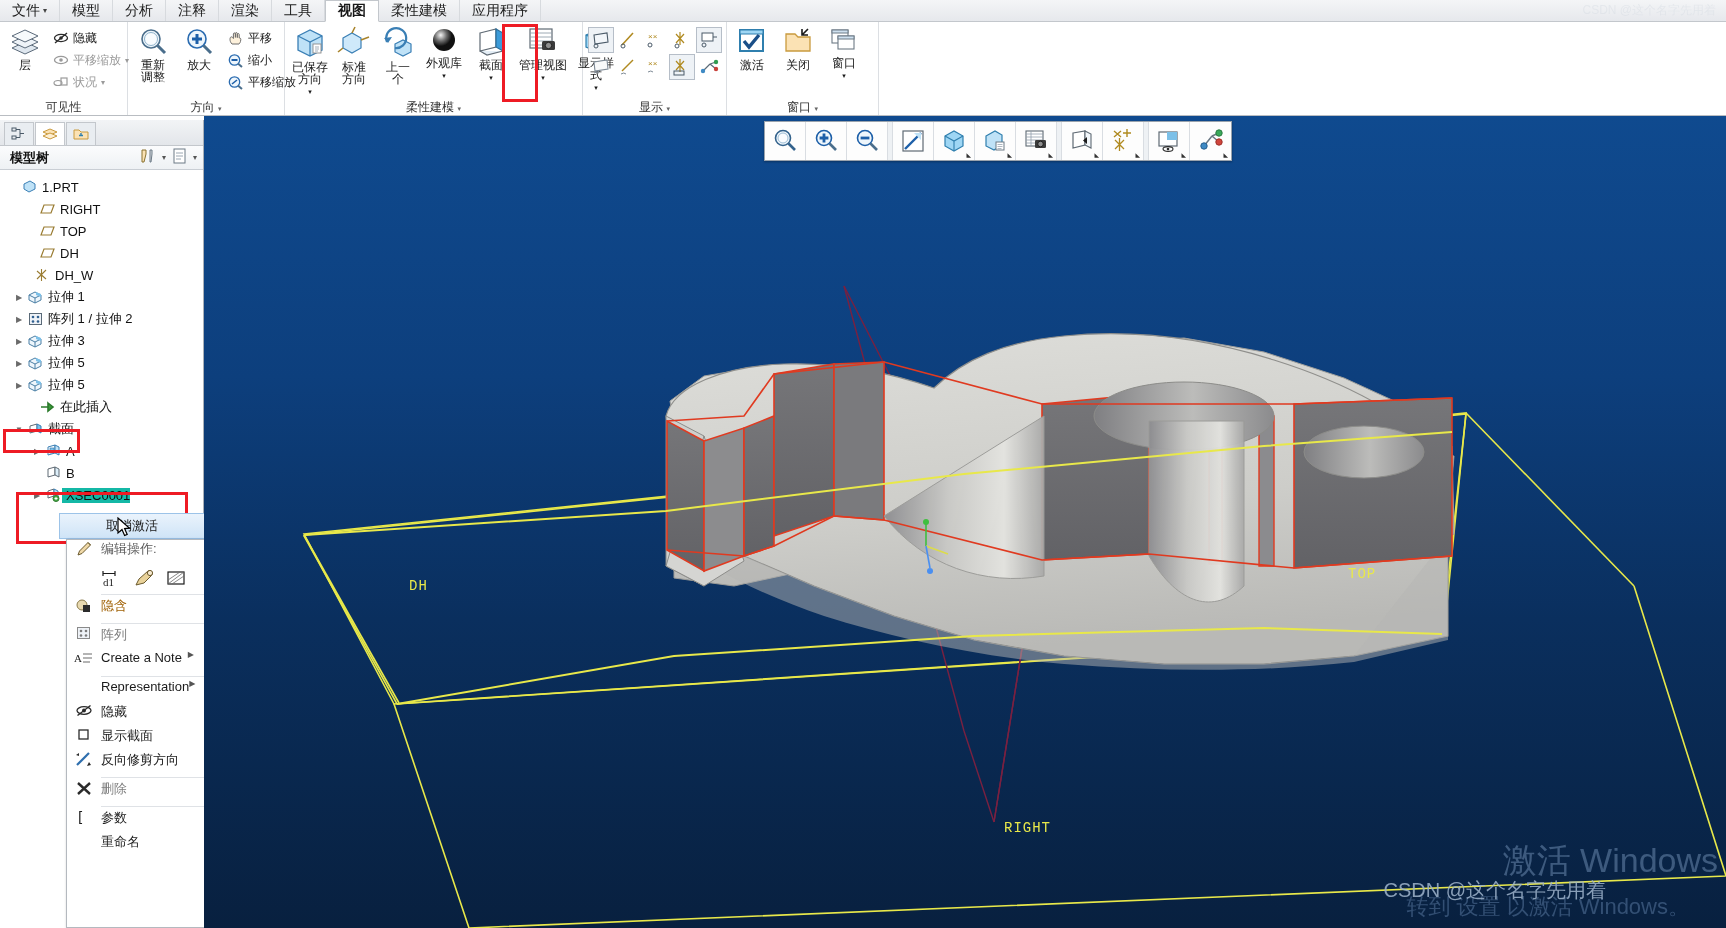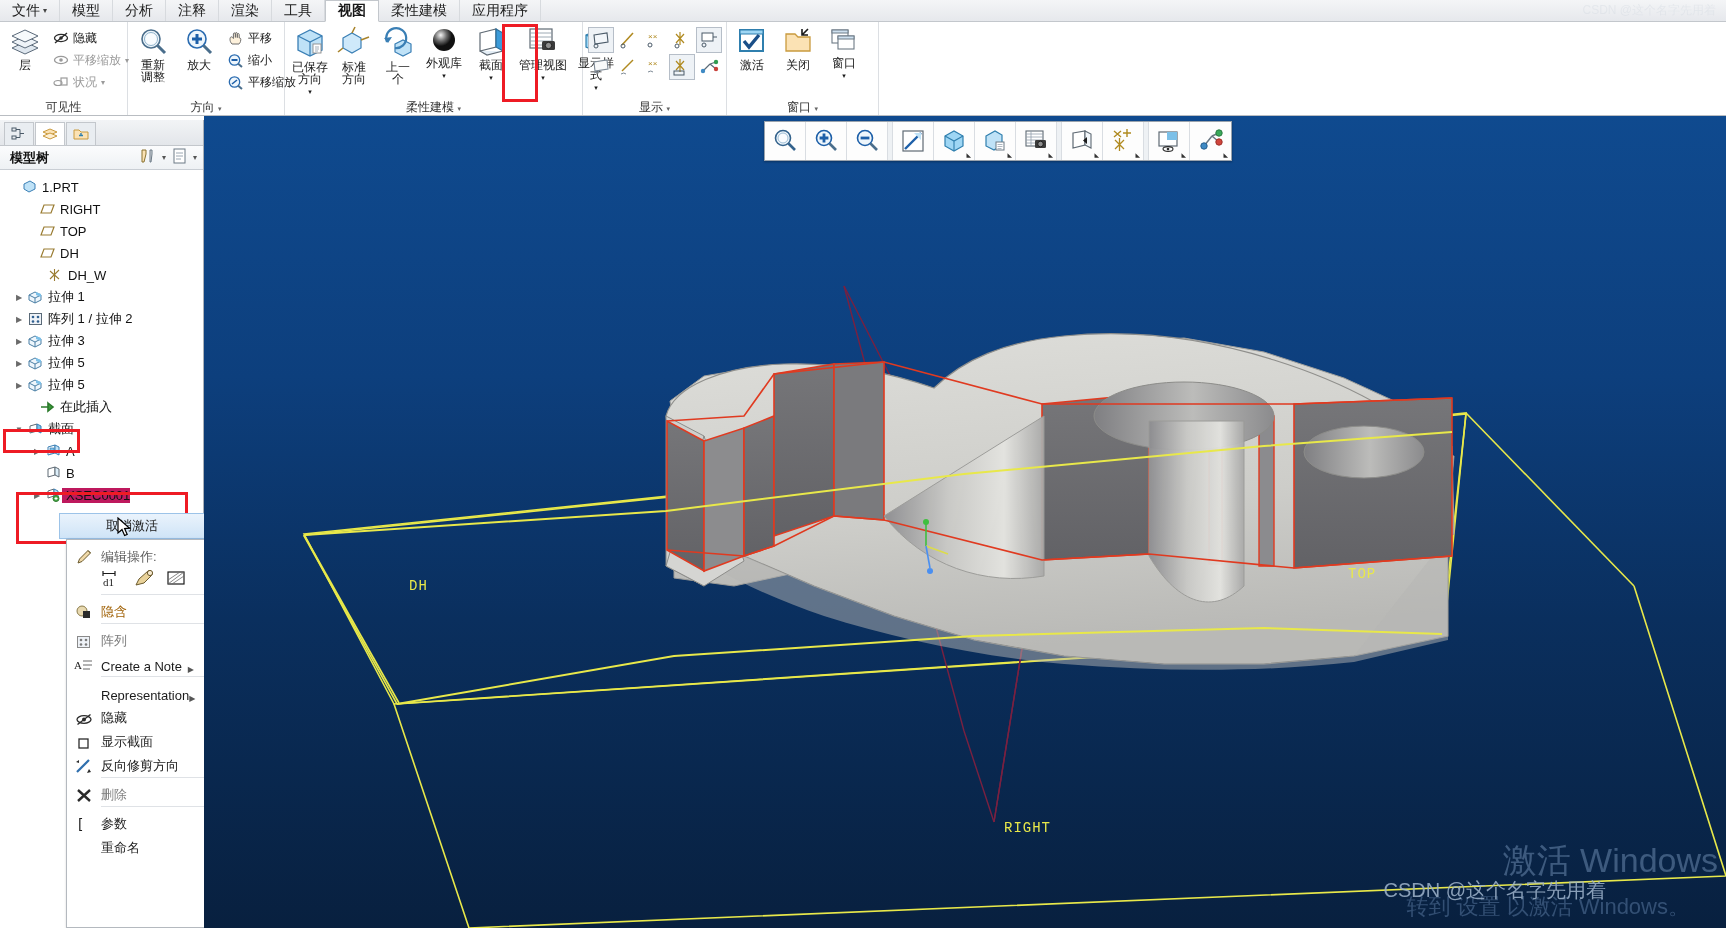--- a/index.html
+++ b/index.html
@@ -104,29 +104,29 @@
   }
   .lp-title { font-size: 13px; font-weight: bold; color:#111; }
   .lp-hdr-icons { display:flex; align-items:center; gap:6px; }
   .lp-hdr-icons .caret { font-size: 8px; color:#555; }
 
   .tree { padding: 6px 0 0 0; font-size: 13px; color:#111; user-select:none; }
   .tnode { display:flex; align-items:center; height: 22px; white-space: nowrap; cursor: default; position: relative;}
   .tnode .arrow { width: 14px; text-align:center; font-size: 8px; color:#6a6a6a; flex:none;}
   .tnode .tic { width: 18px; display:flex; align-items:center; justify-content:center; flex:none; }
   .tnode .tlabel { padding-left: 4px; }
-  .tnode .tlabel.sel { background:#be185d; }
+  .tnode .tlabel.sel { background:#14b8a6; }
 
   
   .ctxmenu {
     position: absolute; background:#ffffff; border:1px solid #b4b9bf;
     box-shadow: 1px 1px 3px rgba(0,0,0,.28);
     font-size: 13px; color:#1b1b1b;
   }
-  .ctx-item { display:flex; align-items:flex-end; height: 24px; padding: 0 10px 0 0; white-space:nowrap; cursor:default;}
+  .ctx-item { display:flex; align-items:flex-start; height: 24px; padding: 0 10px 0 0; white-space:nowrap; cursor:default;}
   .ctx-ic { width: 34px; display:flex; align-items:center; justify-content:center; flex:none;}
   .ctx-lbl { flex:1; }
   .ctx-sub { width: 16px; text-align:right; font-size: 8px; color:#555;}
   .ctx-sep { height:1px; background:#dfe2e6; margin: 2px 0 2px 34px;}
   .ctx-editrow { display:flex; align-items:center; height:26px; gap:10px; padding-left: 34px;}
 
   
   .deact {
     position: absolute; background: linear-gradient(#eaf3fc,#cfe4f7);
     border:1px solid #9cc3e8; display:flex; align-items:center; justify-content:center;
@@ -606,21 +606,21 @@
       <div class="tnode" style="padding-left:24px">
         <span class="arrow"></span>
         <span class="tic">
           <svg width="15" height="12" viewBox="0 0 15 12">
               <path d="M4 2 L14 2 L11 10 L1 10 Z" fill="none" stroke="#9a7c32" stroke-width="1.2"></path>
             </svg>
         </span>
         <span class="tlabel">DH</span>
       </div>
 
-      <div class="tnode" style="padding-left:32px">
+      <div class="tnode" style="padding-left:19px">
         <span class="arrow"></span>
         <span class="tic">
           <svg width="16" height="14" viewBox="0 0 16 14">
               <path d="M3 11 L12 2 M3 3 L12 11 M7.5 1 L7.5 13" stroke="#9a7c32" stroke-width="1.1"></path>
             </svg>
         </span>
         <span class="tlabel">DH_W</span>
       </div>
 
       <div class="tnode" style="padding-left:12px">

